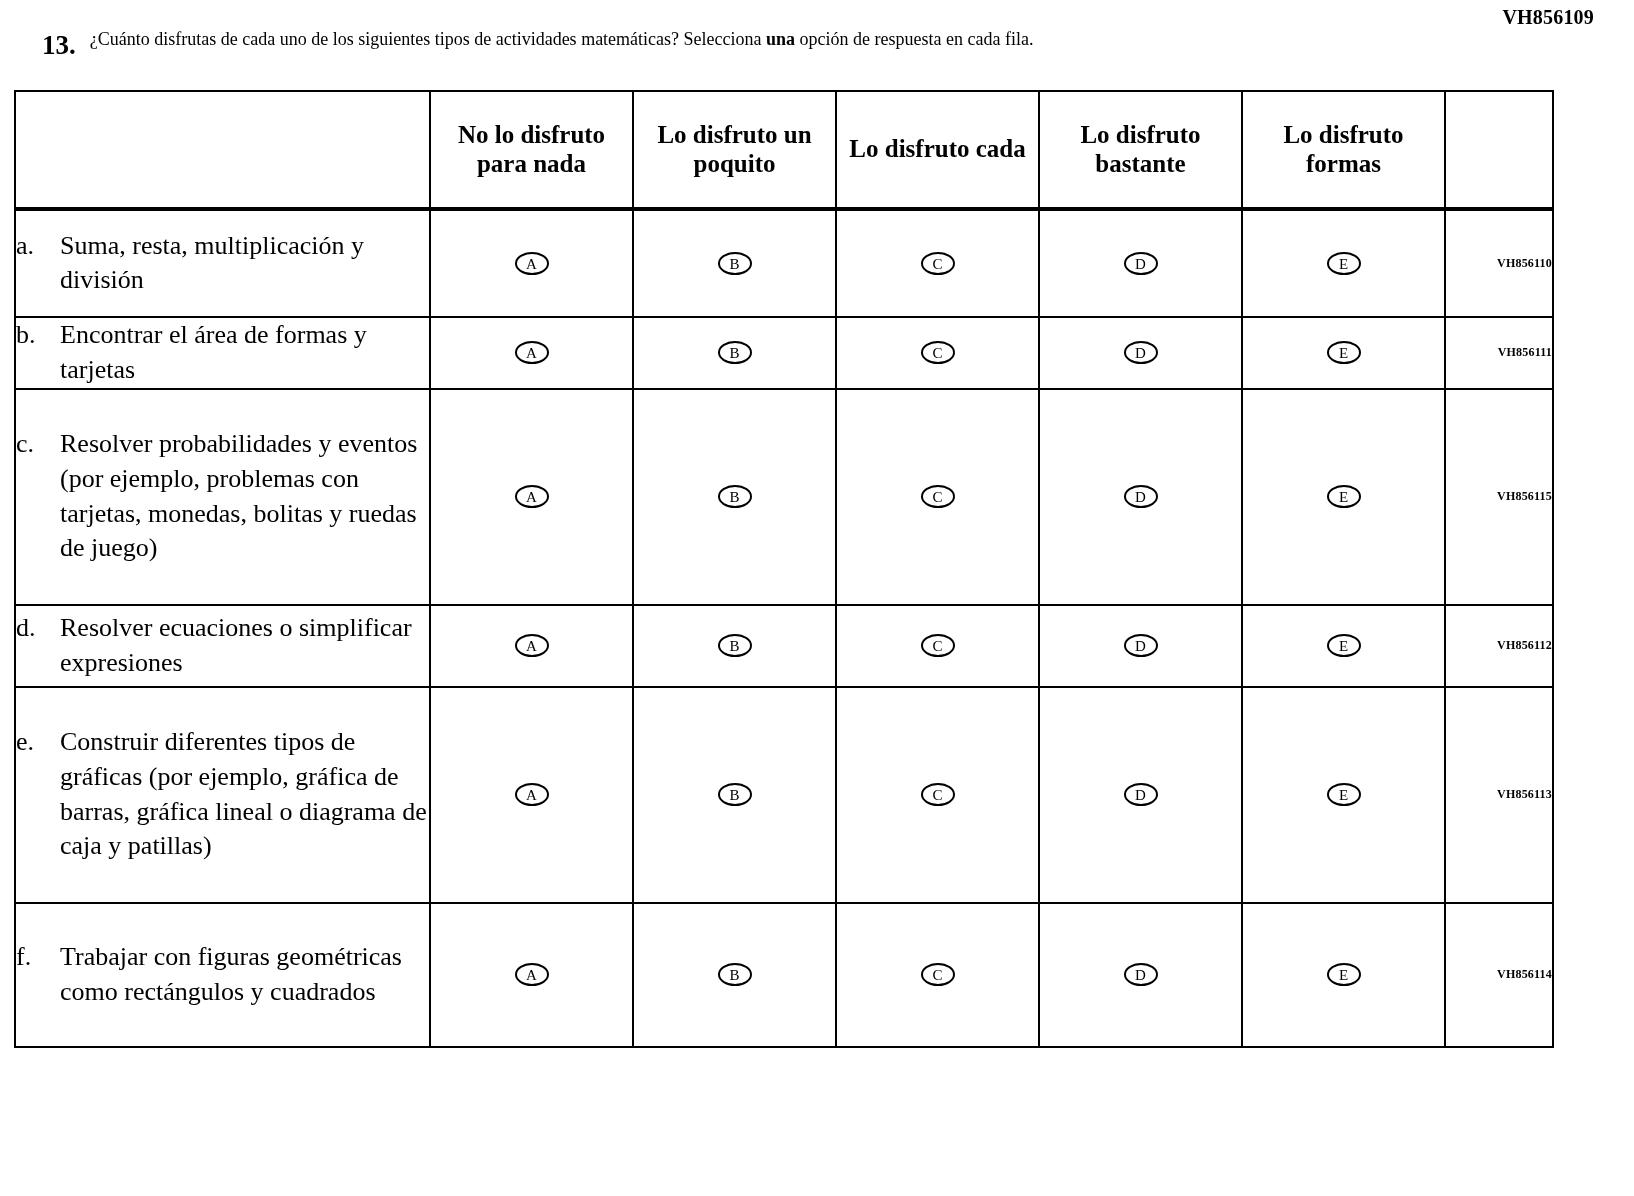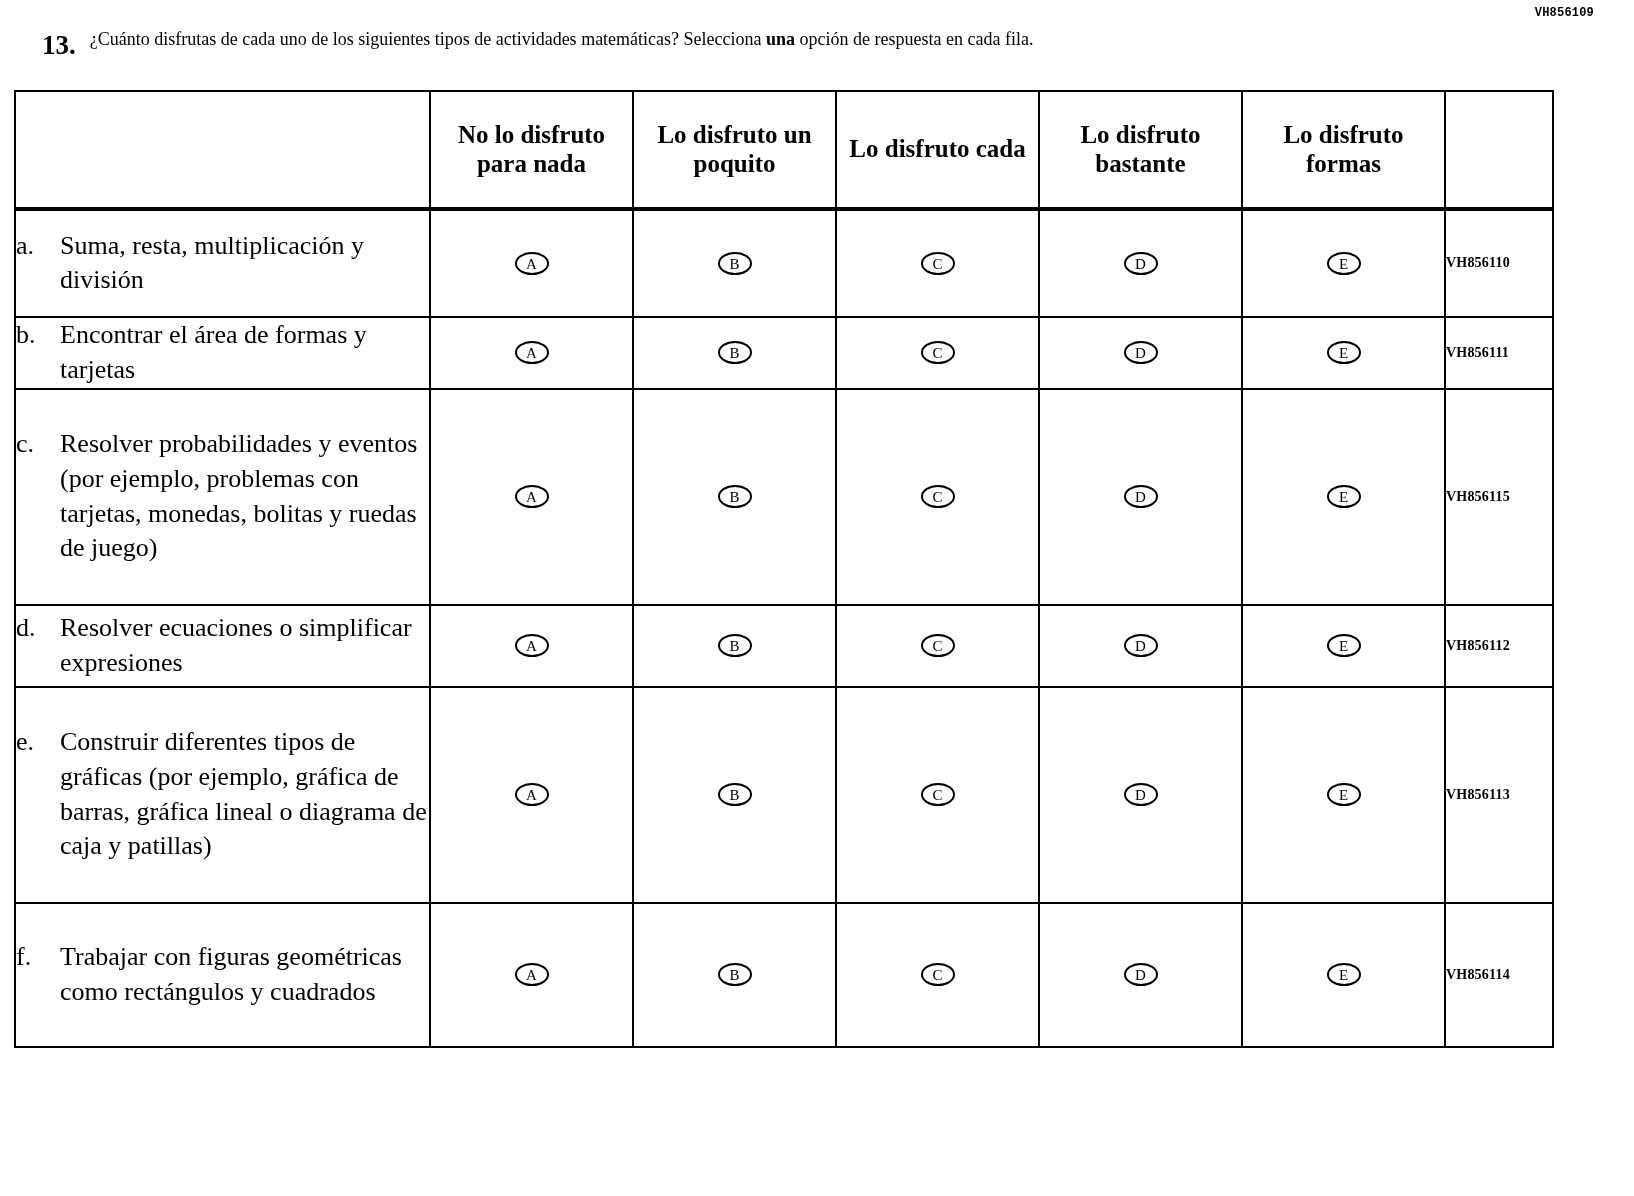--- a/index.html
+++ b/index.html
@@ -18,23 +18,23 @@
     position: relative;
     width: 1634px;
     min-height: 1196px;
     box-sizing: border-box;
     padding: 10px 40px 0 14px;
   }
   .corner-id {
     position: absolute;
     top: 6px;
     right: 40px;
-    font-family: Liberation Mono, monospace;
-    font-weight: bold;
-    font-size: 12px;
+    font-family: Liberation Serif, serif;
+    font-weight: bold;
+    font-size: 20px;
     letter-spacing: 0.2px;
   }
   .question {
     display: flex;
     align-items: flex-start;
     margin: 18px 0 0 28px;
     max-width: 1200px;
   }
   .q-number {
     font-weight: bold;
@@ -93,24 +93,24 @@
     font-size: 26px;
   }
   .stem-label {
     flex: 1 1 auto;
     font-size: 26px;
   }
   td.bubble-cell {
     text-align: center;
   }
   td.id-cell {
-    text-align: left;
-    font-family: "Liberation Serif", serif;
-    font-weight: bold;
-    font-size: 14px;
+    text-align: right;
+    font-family: "Liberation Serif", serif;
+    font-weight: bold;
+    font-size: 12px;
     letter-spacing: 0.2px;
   }
   .bubble {
     display: inline-block;
     width: 34px;
     height: 23px;
     line-height: 21px;
     border: 2px solid #000;
     border-radius: 50%;
     font-size: 15px;

